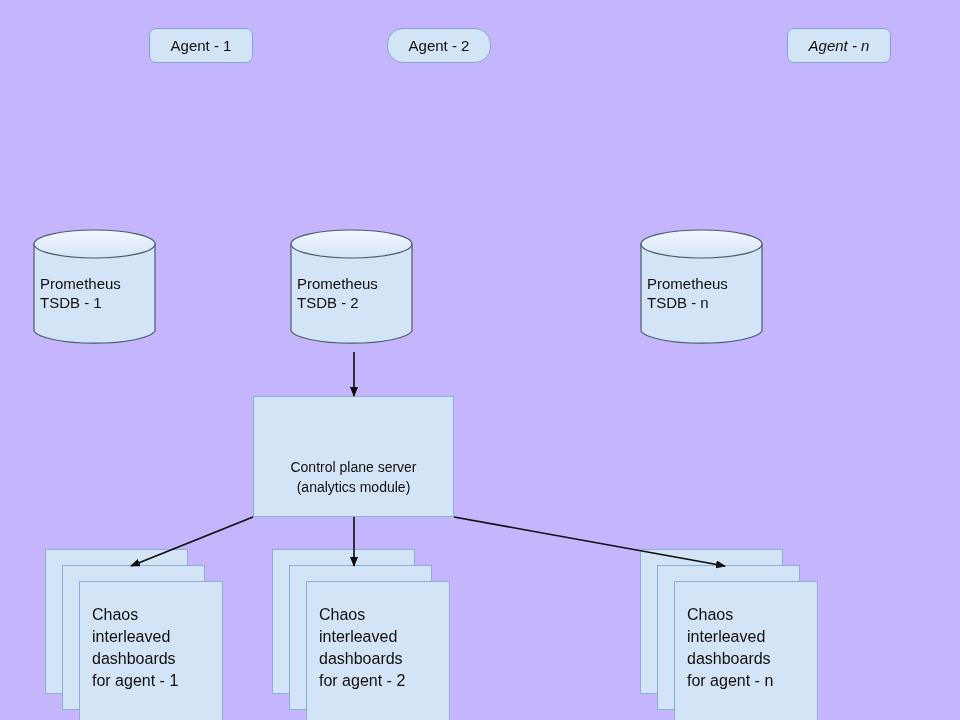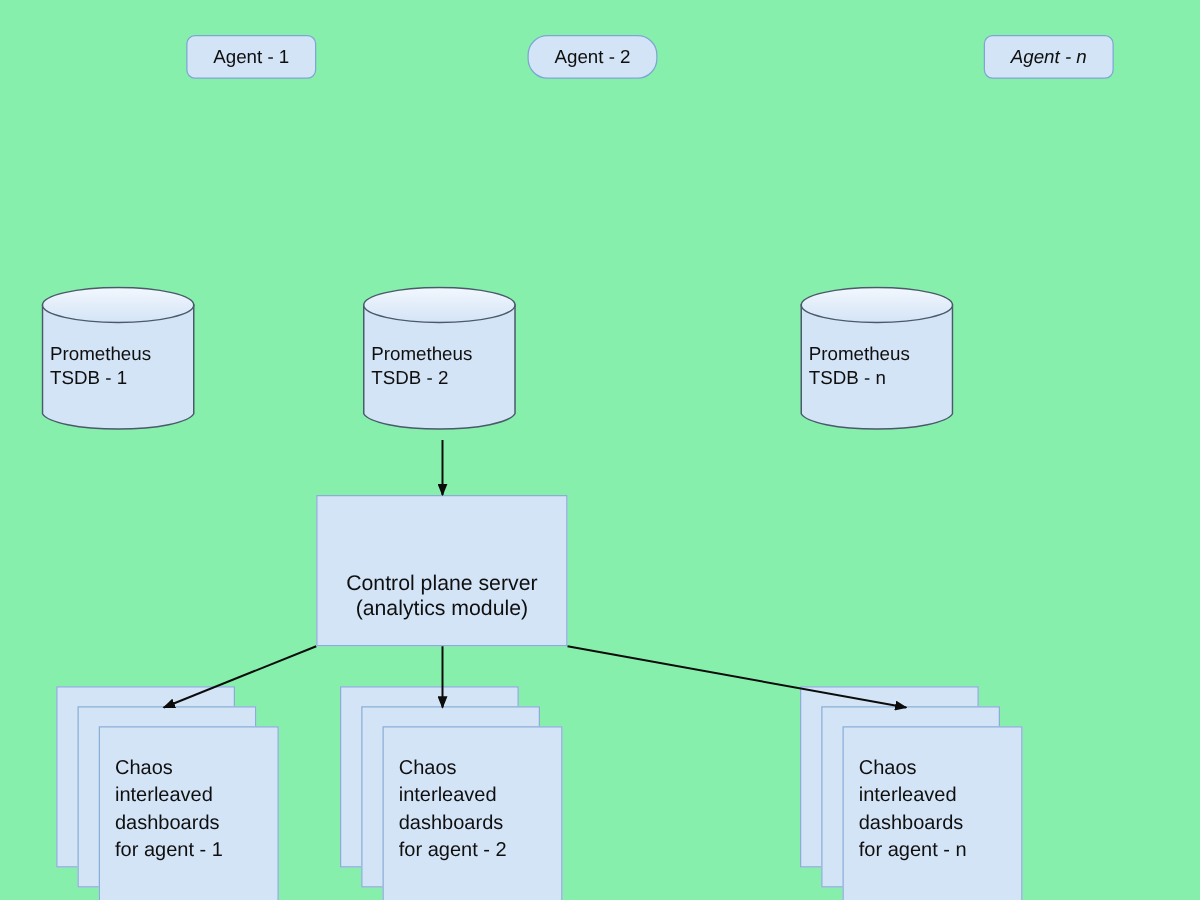--- a/index.html
+++ b/index.html
@@ -4,21 +4,21 @@
 <style>
   html, body {
     margin: 0;
     padding: 0;
     background: #000000;
   }
   #canvas {
     position: relative;
     width: 960px;
     height: 720px;
-    background: #86efac;
+    background: #c4b5fd;
     overflow: hidden;
     font-family: "Liberation Sans", sans-serif;
   }
 
   
   .agent-box {
     position: absolute;
     width: 104px;
     height: 35px;
     background: #d4e4f7;
@@ -63,21 +63,21 @@
     height: 121px;
     background: #d4e4f7;
     border: 1px solid #8aafd6;
     box-sizing: border-box;
     display: flex;
     align-items: center;
     justify-content: center;
     text-align: center;
   }
   .plane-box .label {
-    font-size: 17px;
+    font-size: 14px;
     line-height: 20px;
     color: #0f0f0f;
     white-space: pre-line;
     margin-top: 41px;
   }
 
   
   .stack {
     position: absolute;
     width: 178px;
@@ -115,21 +115,21 @@
   }
 </style>
 </head>
 <body>
 
 <div id="canvas">
 
   <div class="agent-box" style="left:149px; top:28px;">
     <span class="label">Agent - 1</span>
   </div>
-  <div class="agent-box" style="left:422px; top:28px;border-radius:16px;">
+  <div class="agent-box" style="left:387px; top:28px;border-radius:16px;">
     <span class="label">Agent - 2</span>
   </div>
   <div class="agent-box" style="left:787px; top:28px;font-style:italic;">
     <span class="label">Agent - n</span>
   </div>
 
   <div class="cyl" style="left:33px; top:229px;">
     <svg width="123" height="117" viewBox="0 0 123 117">
       <defs>
         <linearGradient id="cg1" x1="0" y1="0" x2="0" y2="1">

